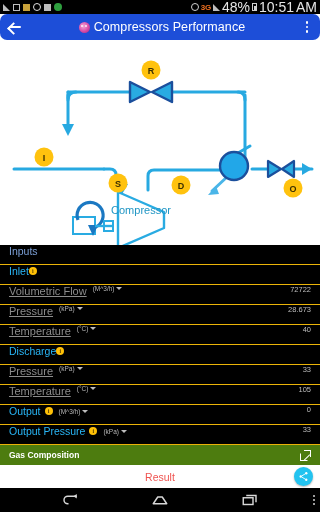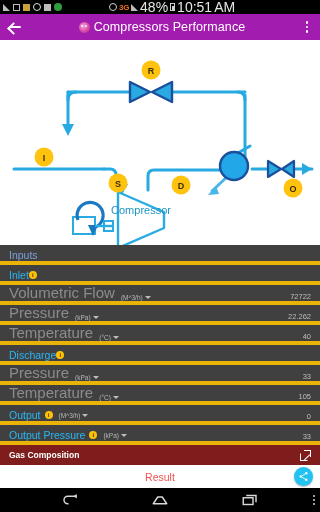--- a/index.html
+++ b/index.html
@@ -8,42 +8,42 @@
     font-family:"Liberation Sans",sans-serif;
     background:#ffffff;
     -webkit-font-smoothing:antialiased;
   }
   #app{position:relative;width:320px;height:512px;}
 
   
   .statusbar{
     position:absolute;top:0;left:0;width:320px;height:14px;
     background:#000;color:#d8d8d8;font-size:8px;
-    display:flex;align-items:center;
-    padding:0 3px;box-sizing:border-box;gap:47px;
+    display:flex;align-items:center;justify-content:space-between;
+    padding:0 3px;box-sizing:border-box;
   }
   .sb-left{display:flex;align-items:center;gap:3px;}
   .sb-right{display:flex;align-items:center;gap:2px;}
   .sb-sig{width:0;height:0;border-left:7px solid #bdbdbd;border-top:7px solid transparent;}
   .sb-sq{width:7px;height:7px;border:1px solid #bdbdbd;box-sizing:border-box;}
   .sb-sq.f{background:#bdbdbd;}
   .sb-wa{width:8px;height:8px;border:1px solid #e0e0e0;border-radius:50%;box-sizing:border-box;}
   .sb-green{width:8px;height:8px;border-radius:50%;background:#2e9e3e;}
   .sb-yel{width:7px;height:7px;background:#c8a23a;}
   .sb-3g{color:#f07020;font-size:8px;font-weight:bold;letter-spacing:-.3px;}
   .sb-txt{font-size:14px;color:#e6e6e6;white-space:nowrap;}
   .sb-batt{width:5px;height:8px;border:1px solid #d0d0d0;position:relative;box-sizing:border-box;}
   .sb-batt:after{content:"";position:absolute;left:1px;bottom:0;width:3px;height:4px;background:#d0d0d0;}
   .sb-alarm{width:8px;height:8px;border:1px solid #d0d0d0;border-radius:50%;box-sizing:border-box;}
 
   
   .appbar{
     position:absolute;top:14px;left:0;width:320px;height:26px;
-    background:#a21caf;display:flex;align-items:center;
-    padding:12px 6px;box-sizing:border-box;
+    background:#1d4ed8;display:flex;align-items:center;
+    padding:12px 6px;box-sizing:border-box;border-radius:7px;
   }
   .back-arrow{width:18px;height:18px;position:relative;cursor:pointer;flex:0 0 auto;}
   .back-arrow:before{
     content:"";position:absolute;left:3px;top:8px;width:12px;height:2px;background:#fff;border-radius:1px;
   }
   .back-arrow:after{
     content:"";position:absolute;left:3px;top:5.5px;width:7px;height:7px;
     border-left:2px solid #fff;border-bottom:2px solid #fff;transform:rotate(45deg);
   }
   .title-wrap{flex:1;display:flex;align-items:center;justify-content:center;gap:4px;}
@@ -58,41 +58,41 @@
   .overflow{width:14px;height:18px;display:flex;flex-direction:column;align-items:center;justify-content:center;gap:2px;cursor:pointer;flex:0 0 auto;}
   .overflow span{width:2.5px;height:2.5px;border-radius:50%;background:#fff;display:block;}
 
   
   .diagram{position:absolute;top:40px;left:0;width:320px;height:205px;background:#fff;}
   .diagram svg{display:block;}
 
   
   .list{position:absolute;top:245px;left:0;width:320px;height:243px;background:#fff;overflow:hidden;}
   .row{
-    position:relative;height:20px;display:flex;align-items:flex-end;
+    position:relative;height:20px;display:flex;align-items:flex-start;
     padding:0 9px;box-sizing:border-box;
-    border-bottom:4px solid #eab308;background:#404040;
+    border-bottom:1px solid #eab308;background:#000000;
   }
   .sec-inputs{color:#7b9fd6;font-size:10.5px;}
   .sec-head{color:#29b6f6;font-size:10.5px;display:flex;align-items:center;}
   .badge-i{
     width:8px;height:8px;border-radius:50%;background:#ffc107;
     color:#5d4300;font-size:6px;font-weight:bold;
     display:inline-flex;align-items:center;justify-content:center;
     font-family:"Liberation Serif",serif;flex:0 0 auto;
   }
-  .lbl{color:#8c8c8c;font-size:15px;white-space:nowrap;}
+  .lbl{color:#8c8c8c;font-size:11px;white-space:nowrap;text-decoration:underline;}
   .unit{color:#b6b6b6;font-size:6.5px;margin-left:6px;white-space:nowrap;display:inline-flex;align-items:center;gap:2px;cursor:pointer;}
   .caret{width:0;height:0;border-left:3px solid transparent;border-right:3px solid transparent;border-top:3.5px solid #bdbdbd;display:inline-block;}
   .val{margin-left:auto;color:#bdbdbd;font-size:7.5px;white-space:nowrap;cursor:text;}
   .sec-head.rcy{gap:4px;}
   .sec-head.rcy .unit{margin-left:2px;}
 
   .bar-gas{
-    position:relative;height:20px;background:#7f1d1d;
+    position:relative;height:20px;background:#4d7c0f;
     display:flex;align-items:center;padding:0 9px;box-sizing:border-box;
     color:#fff;font-size:8.5px;font-weight:bold;cursor:pointer;
   }
   .ext-ico{margin-left:auto;width:11px;height:11px;position:relative;cursor:pointer;}
   .ext-ico:before{
     content:"";position:absolute;left:0;bottom:0;width:8px;height:8px;
     border:1.3px solid #fff;border-top-color:transparent;border-right-color:transparent;box-sizing:border-box;
   }
   .ext-ico:after{
     content:"";position:absolute;right:0;top:0;width:7px;height:7px;
@@ -266,21 +266,21 @@
       </span>
       <span class="val">72722</span>
     </div>
 
     <div class="row">
       <span class="lbl">Pressure</span>
       <span class="unit">
         <span>(kPa)</span>
           <i class="caret"></i>
       </span>
-      <span class="val">22.262</span>
+      <span class="val">28.673</span>
     </div>
 
     <div class="row">
       <span class="lbl">Temperature</span>
       <span class="unit">
         <span>(°C)</span>
           <i class="caret"></i>
       </span>
       <span class="val">40</span>
     </div>

